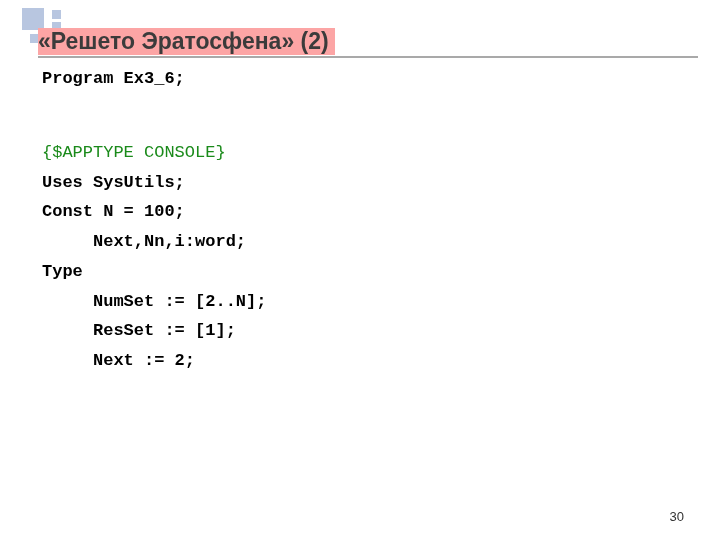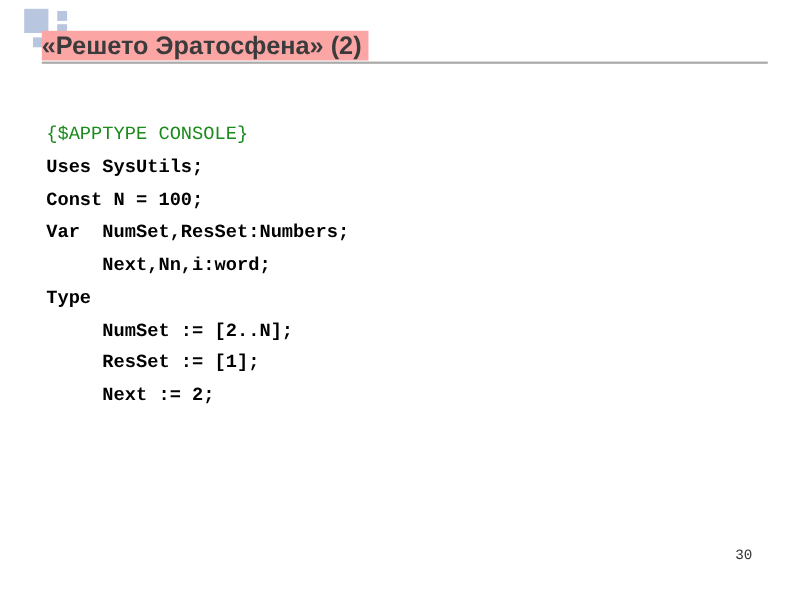--- a/index.html
+++ b/index.html
@@ -66,47 +66,47 @@
     line-height: 1.75;
     white-space: pre;
   }
   .code-line.green {
     color: #1a8a1a;
     font-weight: normal;
     margin-top: 44px;
   }
   .page-num {
     position: absolute;
-    bottom: 28px;
+    bottom: 16px;
     right: 36px;
     font-size: 13px;
     color: #333;
-    font-family: Liberation Mono, monospace;
+    font-family: Liberation Sans, sans-serif;
   }
 </style>
 </head>
 <body>
 
 <div class="deco">
   <div class="big-square"></div>
   <div class="small-square s1"></div>
   <div class="small-square s2"></div>
   <div class="small-square s3"></div>
   <div class="small-square s4"></div>
 </div>
 
 <div class="hr"></div>
 
 <div class="title">«Решето Эратосфена» (2)</div>
 
 <div class="code-block">
+  <div class="code-line">Program Ex3_6;</div>
   <div class="code-line green">{$APPTYPE CONSOLE}</div>
   <div class="code-line">Uses SysUtils;</div>
   <div class="code-line">Const N = 100;</div>
-  <div class="code-line">Var  NumSet,ResSet:Numbers;</div>
   <div class="code-line">     Next,Nn,i:word;</div>
   <div class="code-line">Type</div>
   <div class="code-line">     NumSet := [2..N];</div>
   <div class="code-line">     ResSet := [1];</div>
   <div class="code-line">     Next := 2;</div>
 </div>
 
 <div class="page-num">30</div>
 
 </body></html>

